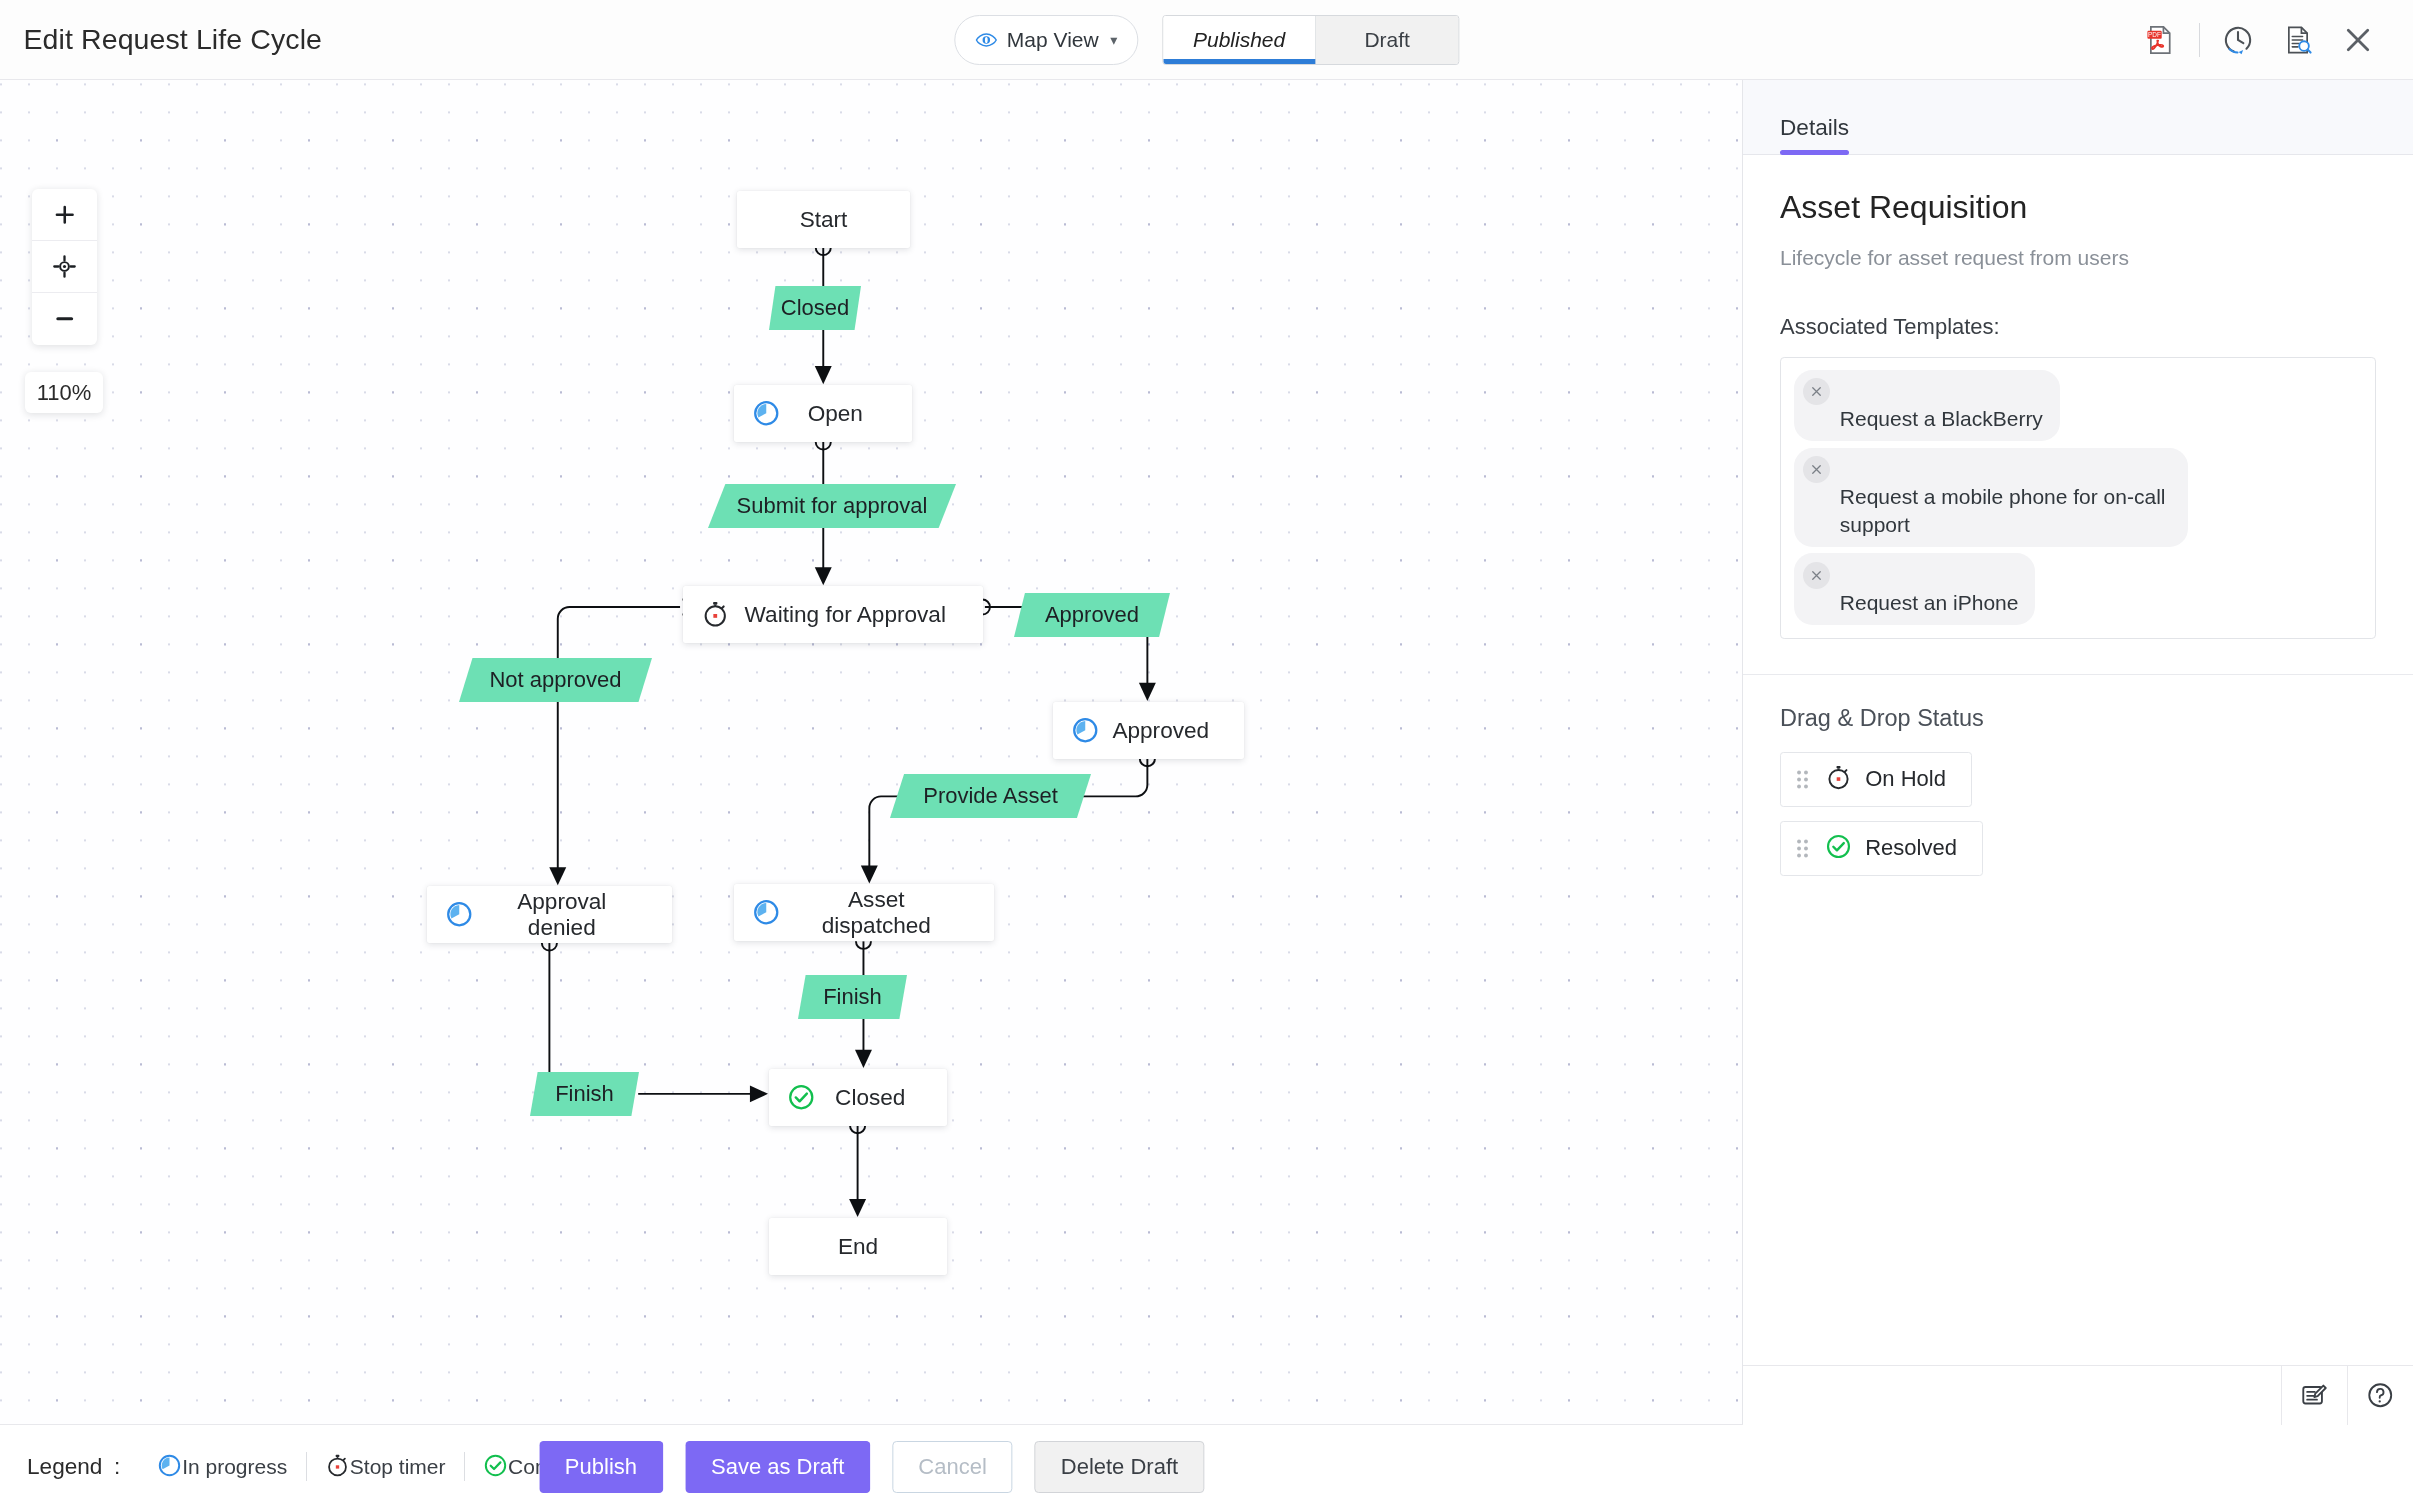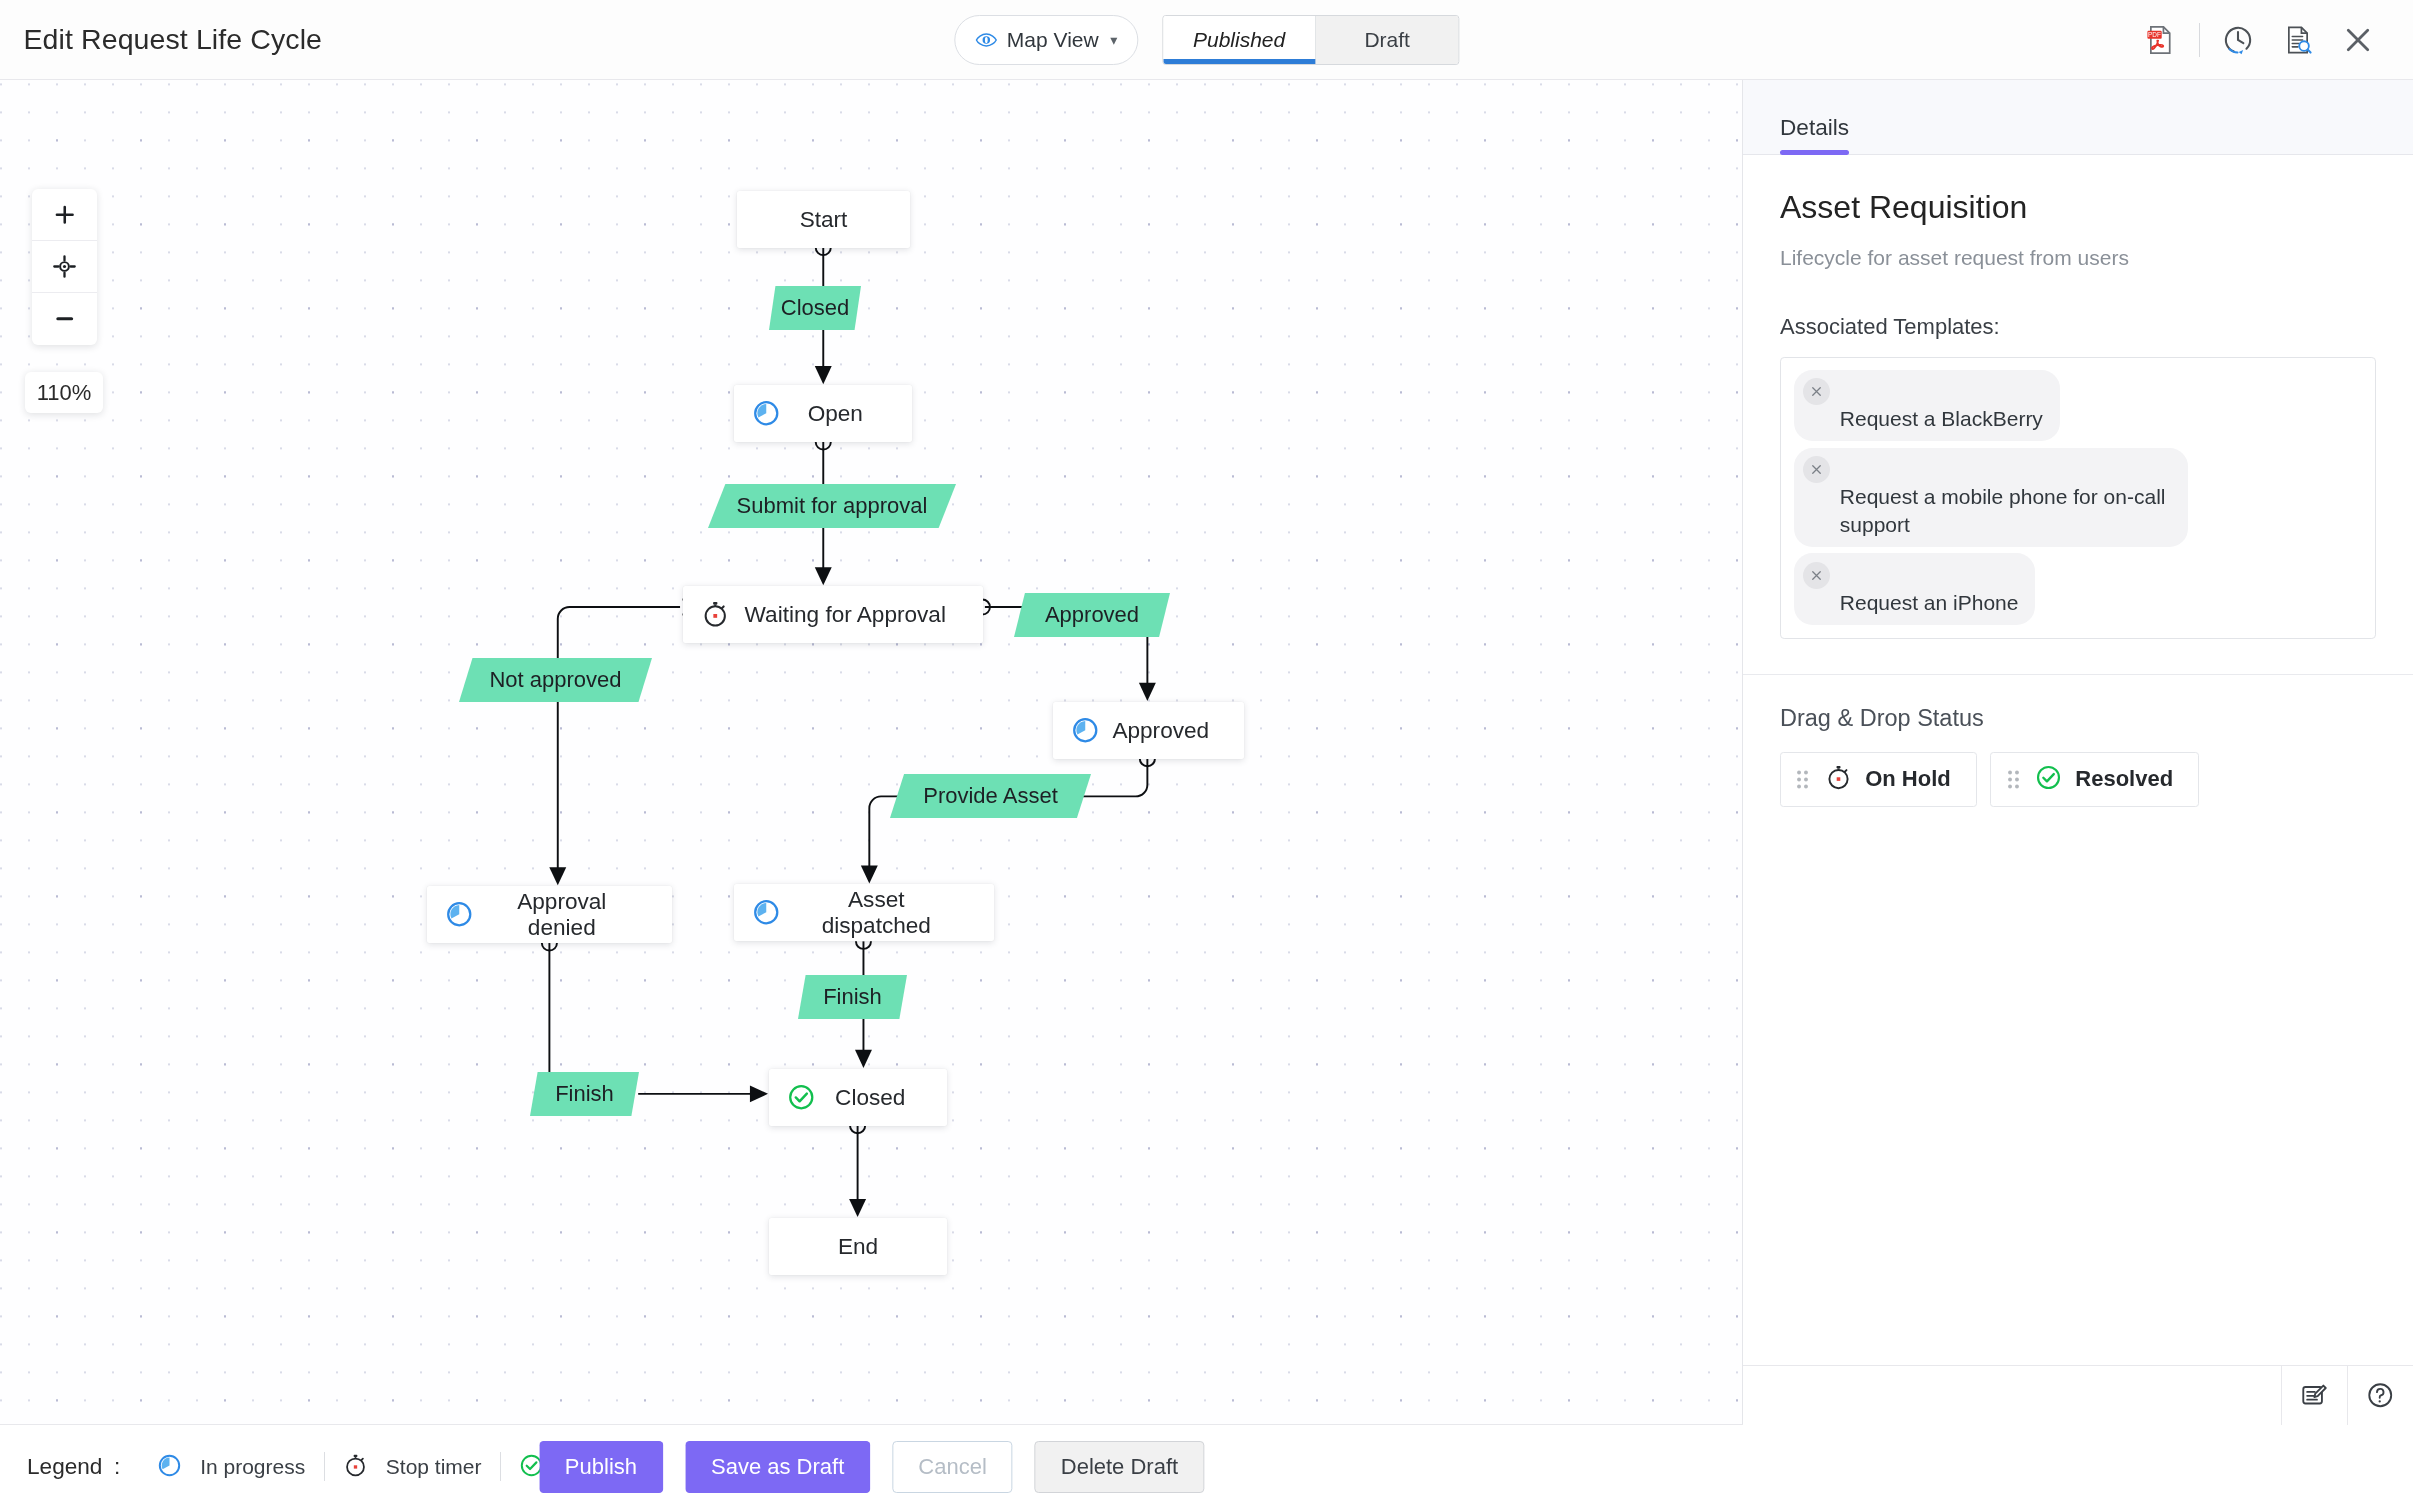--- a/index.html
+++ b/index.html
@@ -119,21 +119,21 @@
   
   .footer {
     height: 84px; flex: 0 0 84px;
     background: #ffffff; border-top: 0.8px solid #e8e8ec;
     display: flex; align-items: center; position: relative;
     width: 1743px;
   }
   .legend { display: flex; align-items: center; margin-left: 27px; }
   .legend-title { font-size: 22.6px; color: #2b2b2b; }
   .legend-colon { font-size: 22.6px; color: #2b2b2b; margin: 0 18.4px 0 11.7px; }
-  .legend-item { display: flex; align-items: center; gap: 18px; padding: 0 18.4px; }
+  .legend-item { display: flex; align-items: center; gap: 0; padding: 0 18.4px; }
   .legend-item .ltxt { font-size: 21px; color: #3a3f45; }
   .lsep { width: 0.8px; height: 28.5px; background: #dcdee2; }
 
   .footbtns { position: absolute; left: 50%; transform: translateX(-50%); display: flex; gap: 22px; }
   .btn {
     height: 52px; padding: 0 25px; border-radius: 4.2px;
     font-size: 22px; display: flex; align-items: center; justify-content: center;
     cursor: pointer; border: 0.8px solid transparent;
   }
   .btn.primary { background: #7d69f4; color: #fff; }
@@ -173,21 +173,21 @@
   }
   .chip .xbtn {
     width: 27px; height: 27px; flex: 0 0 27px; border-radius: 50%;
     background: #e4e4e7; display: flex; align-items: center; justify-content: center;
     cursor: pointer; margin-top: 0.8px;
   }
   .chip .ctxt { font-size: 21px; color: #31373d; line-height: 1.34; word-break: break-all; margin-top: 28px; }
 
   .pdivider { height: 0.8px; background: #e9eaee; margin: 35px 0 0 0; }
   .dd-title { font-size: 23.5px; color: #4a5058; padding: 30px 37px 0 37px; }
-  .dd-list { padding: 20px 37px 0 37px; display: flex; flex-direction: row; gap: 13.4px; align-items: center; font-weight: bold; }
+  .dd-list { padding: 20px 37px 0 37px; display: flex; flex-direction: column; gap: 13.4px; align-items: flex-start; }
   .dd-item {
     display: inline-flex; align-items: center; gap: 13.4px;
     border: 0.8px solid #e4e6ea; border-radius: 3.4px; background: #fff;
     padding: 11.7px 25px 11.7px 13.4px; cursor: grab;
   }
   .dd-item .grip { width: 17px; height: 25px; flex: 0 0 17px; }
   .dd-item .dtxt { font-size: 22px; color: #26292d; }
 
   
   .statusbar {

